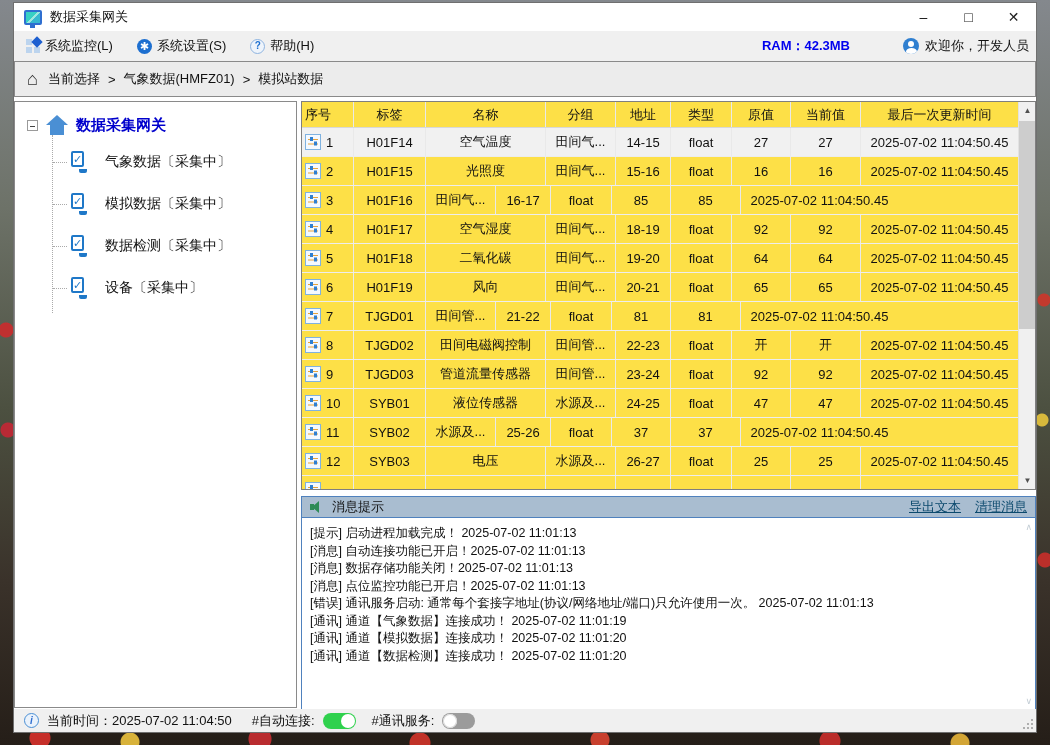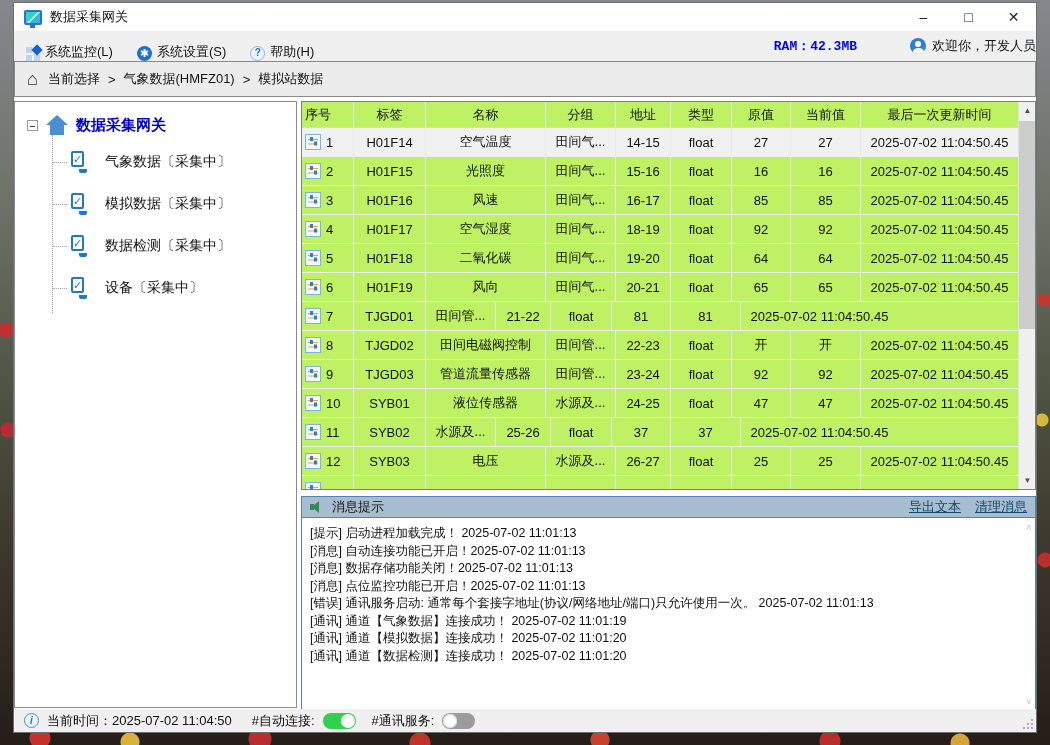--- a/index.html
+++ b/index.html
@@ -31,30 +31,30 @@
   .titlebar { position:absolute; left:0; top:0; width:100%; height:28px; background:#fff; display:flex; align-items:center; }
   .app-icon { width:18px; height:15px; margin:0 8px 0 10px; border:2px solid #2f6fd0; border-radius:2px; position:relative;
     background:linear-gradient(135deg,#37d0c4 0 45%,#9fe8df 45% 60%,#37b8d0 60%); }
   .app-icon:after { content:""; position:absolute; left:4px; bottom:-5px; width:5px; height:3px; background:#2f6fd0; }
   .titlebar-text { font-size:13px; color:#111; }
   .win-controls { margin-left:auto; display:flex; height:100%; }
   .win-btn { width:45px; height:100%; display:flex; align-items:center; justify-content:center; font-size:14px; color:#222; }
 
   
   .menubar { position:absolute; left:0; top:28px; width:100%; height:30px; background:#f0f0f0; display:flex; align-items:center; }
-  .menu-item { display:flex; align-items:flex-end; gap:5px; padding:0 12px; height:100%; font-size:13px; }
+  .menu-item { display:flex; align-items:center; gap:5px; padding:0 12px; height:100%; font-size:13px; }
   .mi-monitor { width:14px; height:14px; position:relative; }
   .mi-monitor i { position:absolute; width:6px; height:6px; background:#bcd4ee; }
   .mi-monitor i:nth-child(1){left:0;top:0;}
   .mi-monitor i:nth-child(2){left:0;top:8px;}
   .mi-monitor i:nth-child(3){left:8px;top:8px;}
   .mi-monitor i:nth-child(4){left:7px;top:-1px;width:8px;height:8px;background:#1d5fd0;transform:rotate(45deg);}
   .mi-gear { width:15px; height:15px; border-radius:50%; background:#1d6fd0; color:#fff; font-size:11px; line-height:15px; text-align:center; }
   .mi-help { width:15px; height:15px; border-radius:50%; border:1.5px solid #8fb4e0; color:#1d6fd0; font-weight:bold; font-size:10px; line-height:12px; text-align:center; background:#eef4fb; }
-  .menubar-right { margin-left:auto; display:flex; align-items:center; gap:14px; padding-right:0;font-family:Liberation Mono, monospace; }
+  .menubar-right { margin-left:auto; display:flex; align-items:center; gap:14px; padding-right:7px; }
   .ram { color:#0000ee; font-weight:bold; font-size:13px; }
   .welcome { display:flex; align-items:center; gap:6px; font-size:13px;margin-left:39px; }
   .user-icon { width:16px; height:16px; border-radius:50%; background:#2f7fd0; position:relative; overflow:hidden; }
   .user-icon:before { content:""; position:absolute; left:5px; top:3px; width:6px; height:6px; border-radius:50%; background:#fff; }
   .user-icon:after { content:""; position:absolute; left:2.5px; top:10px; width:11px; height:7px; border-radius:50% 50% 0 0; background:#fff; }
 
   
   .breadcrumb { position:absolute; left:0; top:58px; width:1022px; height:36px; background:#ececec; border:1px solid #8a8a8a; display:flex; align-items:center; gap:8px; padding:0 12px; font-size:13px; }
   .home-icon { font-size:18px; color:#333; line-height:1; margin-right:2px; }
 
@@ -69,21 +69,21 @@
   .tree-root-label { color:#0000cc; font-weight:bold; font-size:15px; }
   .tree-children { margin-left:25px; border-left:1px dotted #aaa; padding:6px 0 4px 0; }
   .tree-item { display:flex; align-items:center; gap:10px; padding:10px 0 10px 18px; position:relative; }
   .tree-item:before { content:""; position:absolute; left:0; top:50%; width:14px; height:0; border-top:1px dotted #aaa; }
   .monitor-icon { width:24px; height:22px; position:relative; flex:none; }
   .monitor-icon .scr { width:24px; height:16px; border:2.5px solid #1f78c8; border-radius:2px; background:#fff; color:#1f78c8; font-size:11px; font-weight:bold; text-align:center; line-height:11px; }
   .monitor-icon:after { content:""; position:absolute; left:8px; bottom:0; width:8px; height:4px; background:#1f78c8; border-radius:0 0 2px 2px; }
   .tree-item-label { font-size:14px; color:#111; }
 
   
-  .table-panel { position:absolute; left:287px; top:98px; width:735px; height:389px; border:1px solid #7f7f7f; background:#bef264; overflow:hidden; }
+  .table-panel { position:absolute; left:287px; top:98px; width:735px; height:389px; border:1px solid #7f7f7f; background:#fde047; overflow:hidden; }
   .tbl { position:absolute; left:0; top:0; width:716px; }
   .tr { display:flex; height:29px; align-items:center; border-bottom:1px solid #ededed; }
   .tr.header { height:26px; border-bottom:1px solid #d8d8d8; font-size:13px; }
   .tr.selected { background:#f1f1f1; }
   .td { height:100%; display:flex; align-items:center; justify-content:center; border-right:1px solid #e9e9e9; font-size:13px; overflow:hidden; white-space:nowrap; }
   .td.c0 { width:52px; justify-content:flex-start; padding-left:3px; gap:5px; }
   .td.c1 { width:72px; } .td.c2 { width:120px; } .td.c3 { width:70px; }
   .td.c4 { width:55px; } .td.c5 { width:61px; } .td.c6 { width:59px; }
   .td.c7 { width:70px; } .td.c8 { width:157px; border-right:none; }
   .row-icon { width:16px; height:16px; flex:none; border:1px solid #7fb2e0; background:#f4f9ff; position:relative; }
@@ -241,21 +241,20 @@
           <div class="td c6">16</div>
           <div class="td c7">16</div>
           <div class="td c8">2025-07-02 11:04:50.45</div>
         </div>
         <div class="tr">
           <div class="td c0">
             <span class="row-icon"></span>
             <span>3</span>
           </div>
           <div class="td c1">H01F16</div>
-          <div class="td c2">风速</div>
           <div class="td c3">田间气...</div>
           <div class="td c4">16-17</div>
           <div class="td c5">float</div>
           <div class="td c6">85</div>
           <div class="td c7">85</div>
           <div class="td c8">2025-07-02 11:04:50.45</div>
         </div>
         <div class="tr">
           <div class="td c0">
             <span class="row-icon"></span>

